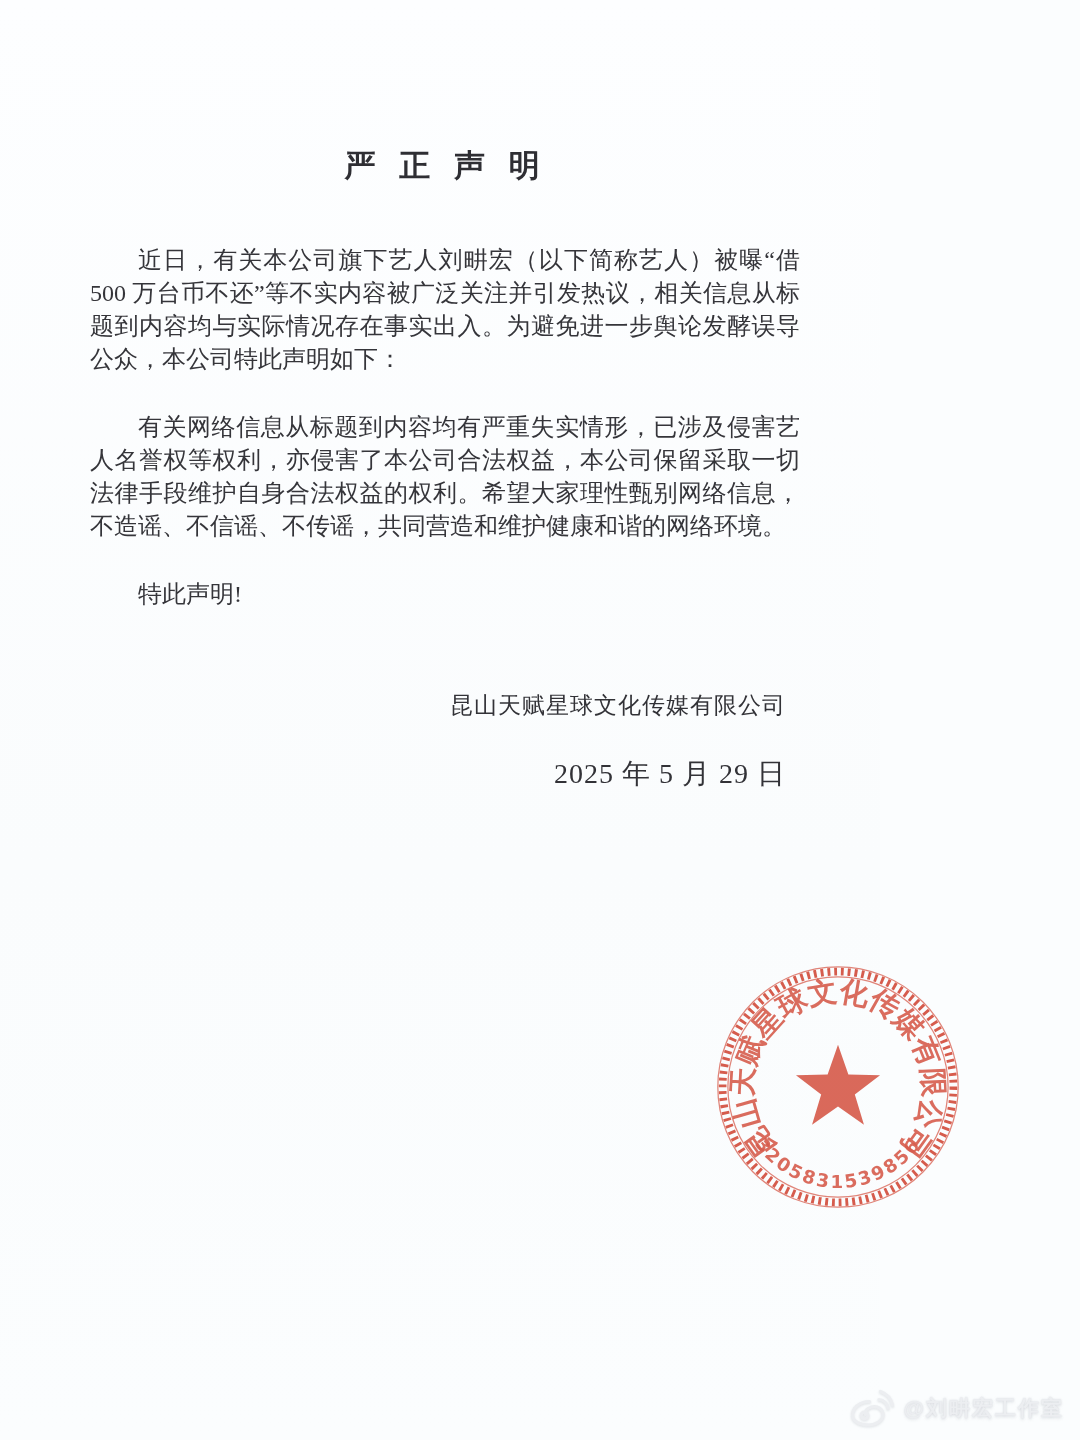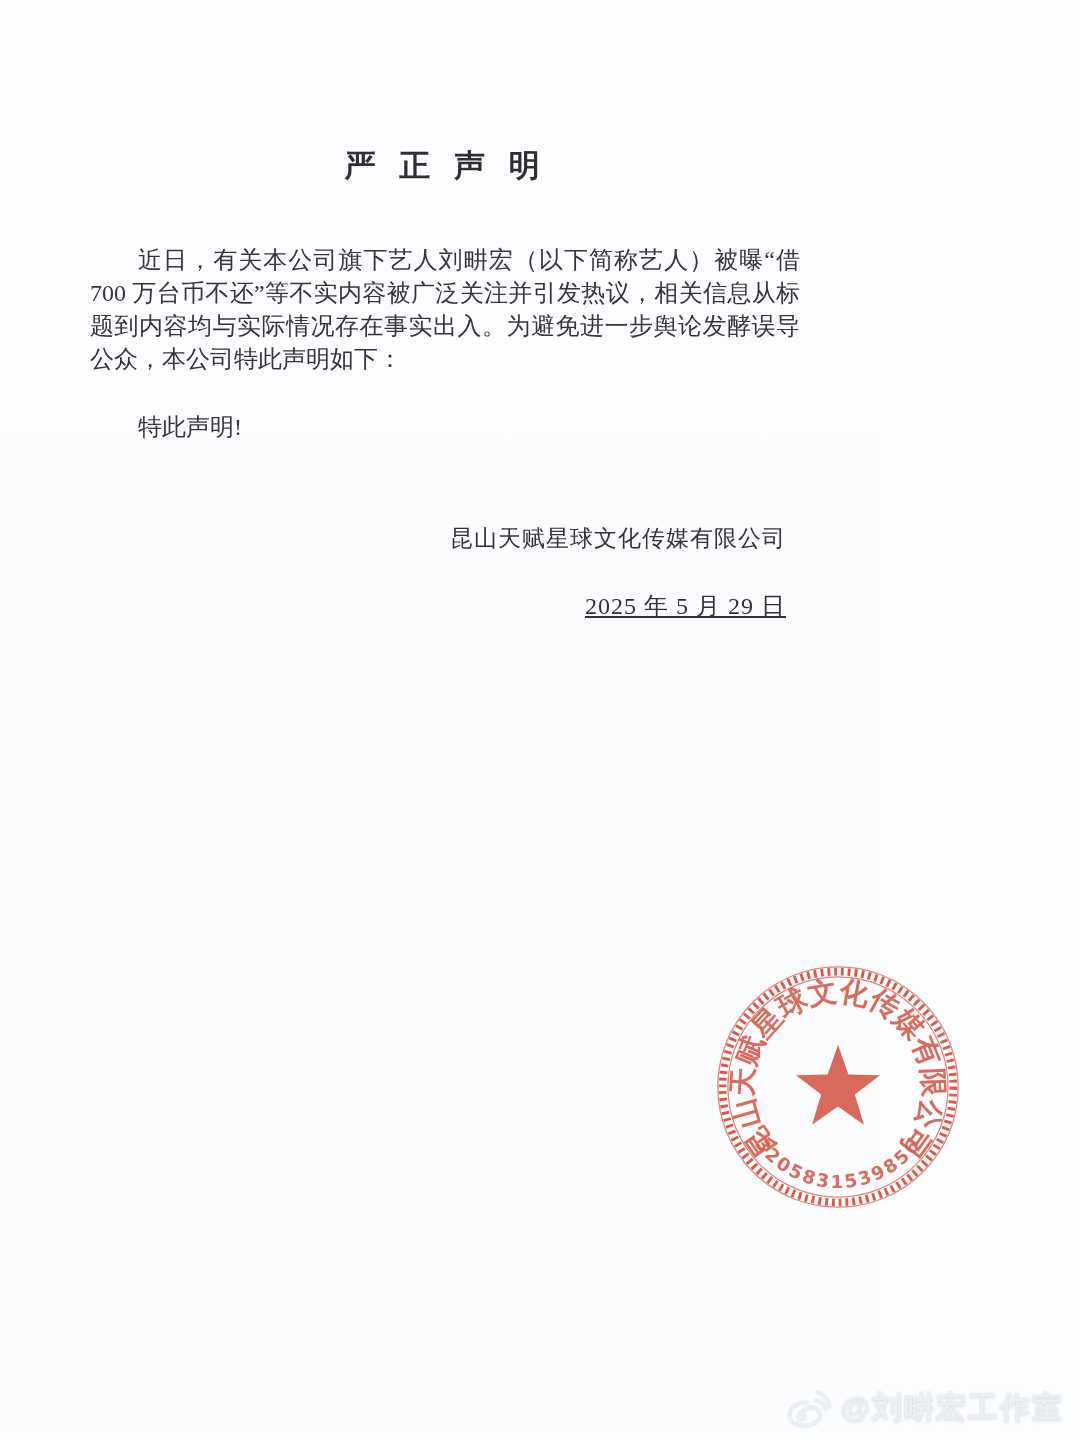--- a/index.html
+++ b/index.html
@@ -33,23 +33,22 @@
   .signature{
     margin-top:78px;
     text-align:right;
     padding-right:14px;
   }
   .signature .company{
     font-size:23px;letter-spacing:1px;line-height:33px;
     margin-bottom:35px;color:#323237;
   }
   .signature .date{
-    font-size:24px;line-height:33px;color:#323237;
+    font-size:28px;line-height:33px;color:#323237;
     letter-spacing:1px;
-    text-decoration:underline;
   }
   .seal{
     position:absolute;left:713px;top:962px;
     width:250px;height:250px;
     mix-blend-mode:multiply;
     opacity:.93;
     pointer-events:none;
   }
   .seal svg{width:100%;height:100%;}
   .seal .ring-main{fill:none;stroke-width:8;stroke-dasharray:3 4.1;}
@@ -60,32 +59,33 @@
   }
   .seal .arc-num{
     font-family:"DejaVu Sans","Liberation Sans",sans-serif;
     font-size:19px;font-weight:bold;letter-spacing:2.5px;
   }
   .watermark{
     position:absolute;right:16px;bottom:12px;
     display:flex;align-items:center;gap:9px;
     color:#eceef1;
     font-family:"Liberation Sans","DejaVu Sans",sans-serif;
-    font-size:30px;font-weight:bold;letter-spacing:2px;
+    font-size:21px;font-weight:bold;letter-spacing:2px;
     text-shadow:0 0 2px rgba(185,190,196,.55),0 2px 3px rgba(185,190,196,.3);
   }
   .watermark svg{display:block;filter:drop-shadow(0 1px 1px rgba(185,190,196,.4));}
 </style>
 </head>
 <body>
 
 <div class="page">
   <h1 class="title">严 正 声 明</h1>
 
-  <p class="body">近日，有关本公司旗下艺人刘畊宏（以下简称艺人）被曝“借 700 万台币不还”等不实内容被广泛关注并引发热议，相关信息从标题到内容均与实际情况存在事实出入。为避免进一步舆论发酵误导公众，本公司特此声明如下：</p>
+  <p class="body">近日，有关本公司旗下艺人刘畊宏（以下简称艺人）被曝“借 500 万台币不还”等不实内容被广泛关注并引发热议，相关信息从标题到内容均与实际情况存在事实出入。为避免进一步舆论发酵误导公众，本公司特此声明如下：</p>
+  <p class="body">有关网络信息从标题到内容均有严重失实情形，已涉及侵害艺人名誉权等权利，亦侵害了本公司合法权益，本公司保留采取一切法律手段维护自身合法权益的权利。希望大家理性甄别网络信息，不造谣、不信谣、不传谣，共同营造和维护健康和谐的网络环境。</p>
   <p class="body closing">特此声明!</p>
 
   <div class="signature">
     <div class="company">昆山天赋星球文化传媒有限公司</div>
     <div class="date">2025 年 5 月 29 日</div>
   </div>
 </div>
 
 <div class="seal">
   <svg viewBox="0 0 260 260" xmlns="http://www.w3.org/2000/svg">

